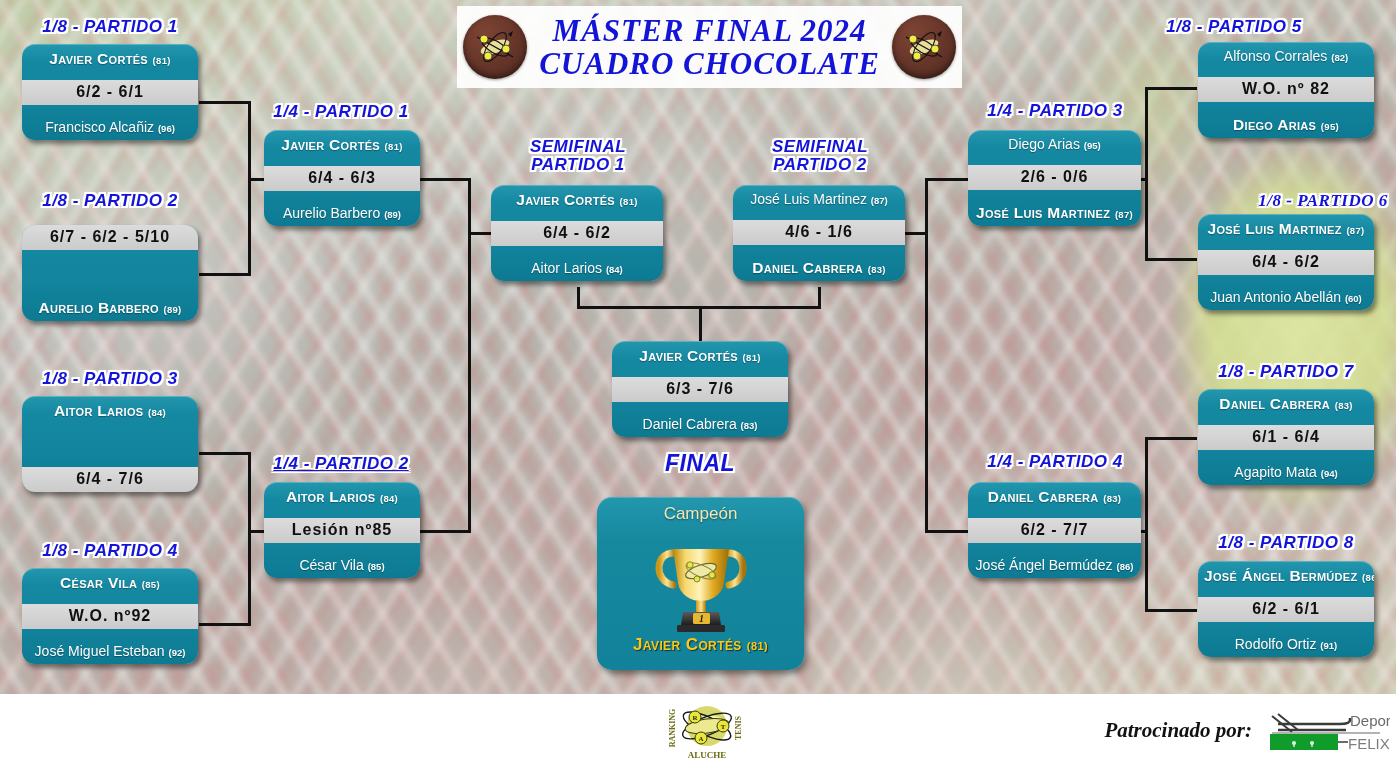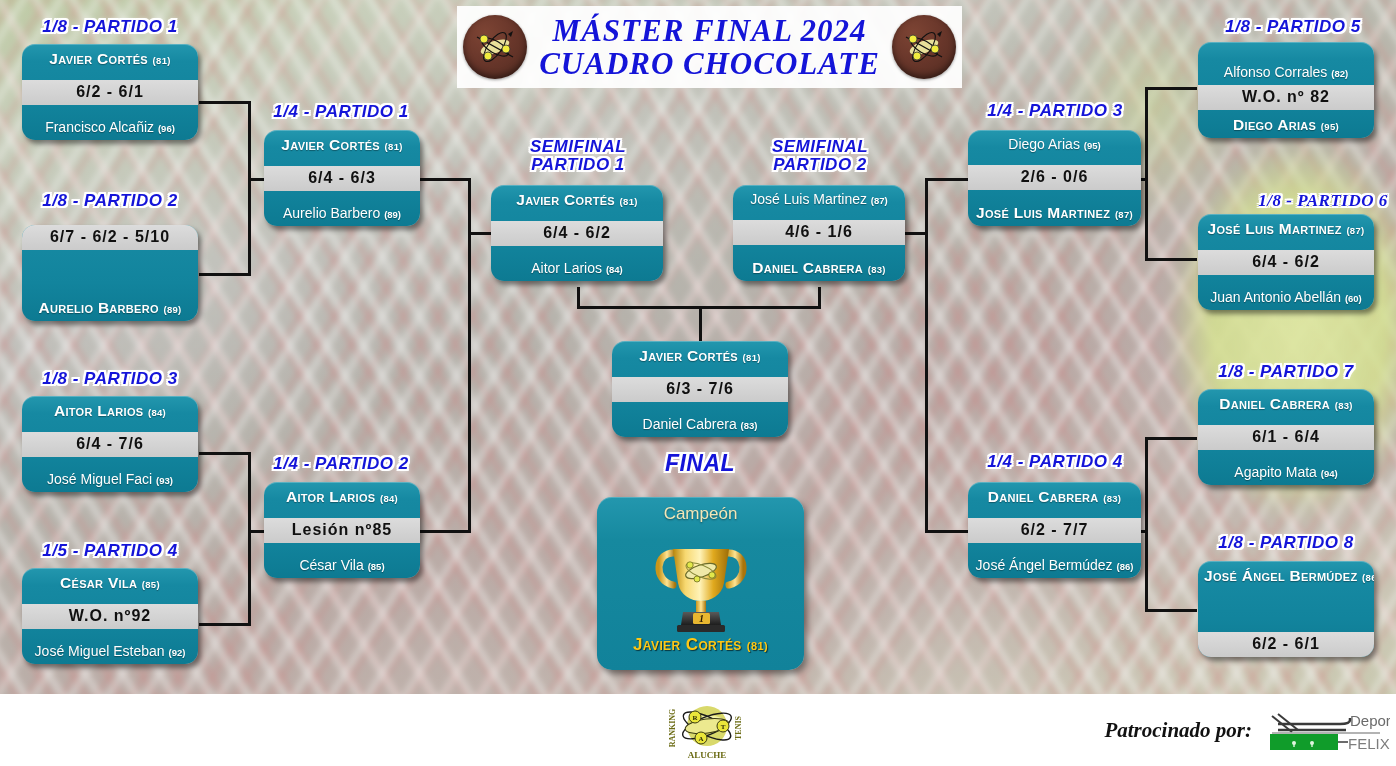--- a/index.html
+++ b/index.html
@@ -249,28 +249,28 @@
 
     <div class="ln v" style="left:577px; top:287px; height:22px;"></div>
     <div class="ln v" style="left:818px; top:287px; height:22px;"></div>
     <div class="ln h" style="left:577px; top:306px; width:244px;"></div>
     <div class="ln v" style="left:699px; top:306px; height:36px;"></div>
   </div>
 
   <div class="rlabel" style="left:20px;  top:18px;  width:180px;">1/8 - PARTIDO 1</div>
   <div class="rlabel" style="left:20px;  top:192px; width:180px;">1/8 - PARTIDO 2</div>
   <div class="rlabel" style="left:20px;  top:370px; width:180px;">1/8 - PARTIDO 3</div>
-  <div class="rlabel" style="left:20px;  top:542px; width:180px;">1/5 - PARTIDO 4</div>
-  <div class="rlabel" style="left:1203px;top:18px;  width:180px;">1/8 - PARTIDO 5</div>
+  <div class="rlabel" style="left:20px;  top:542px; width:180px;">1/8 - PARTIDO 4</div>
+  <div class="rlabel" style="left:1144px;top:18px;  width:180px;">1/8 - PARTIDO 5</div>
   <div class="rlabel" style="left:1233px;top:192px; width:180px;font-family:Liberation Serif, serif;">1/8 - PARTIDO 6</div>
   <div class="rlabel" style="left:1196px;top:363px; width:180px;">1/8 - PARTIDO 7</div>
   <div class="rlabel" style="left:1196px;top:534px; width:180px;">1/8 - PARTIDO 8</div>
 
   <div class="rlabel" style="left:251px; top:103px; width:180px;">1/4 - PARTIDO 1</div>
-  <div class="rlabel" style="left:251px; top:455px; width:180px;">1/4 - PARTIDO 2</div>
+  <div class="rlabel" style="left:251px; top:455px; width:180px;text-decoration:underline;">1/4 - PARTIDO 2</div>
   <div class="rlabel" style="left:965px; top:102px; width:180px;">1/4 - PARTIDO 3</div>
   <div class="rlabel" style="left:965px; top:453px; width:180px;">1/4 - PARTIDO 4</div>
 
   <div class="rlabel" style="left:493px; top:138px; width:170px;">SEMIFINAL
 PARTIDO 1</div>
   <div class="rlabel" style="left:735px; top:138px; width:170px;">SEMIFINAL
 PARTIDO 2</div>
   <div class="rlabel" style="left:640px; top:451px; width:120px; font-size:23px;">FINAL</div>
 
   <div class="match" style="left:22px; top:44px; width:176px; height:96px;">
@@ -280,50 +280,50 @@
   </div>
 
   <div class="match" style="left:22px; top:225px; width:176px; height:96px;">
     <div class="score">6/7 - 6/2 - 5/10</div>
     <div class="player win"><span>Aurelio Barbero</span> <span class="rk">(89)</span></div>
   </div>
 
   <div class="match" style="left:22px; top:396px; width:176px; height:96px;">
     <div class="player win"><span>Aitor Larios</span> <span class="rk">(84)</span></div>
     <div class="score">6/4 - 7/6</div>
-    <div class="player"><span>José Miguel Faci</span> <span class="rk">(93)</span></div>
   </div>
 
   <div class="match" style="left:22px; top:568px; width:176px; height:96px;">
     <div class="player win"><span>César Vila</span> <span class="rk">(85)</span></div>
     <div class="score">W.O. nº92</div>
     <div class="player"><span>José Miguel Esteban</span> <span class="rk">(92)</span></div>
   </div>
 
-  <div class="match" style="left:1198px; top:42px; width:176px; height:96px;justify-content:flex-end;">
+  <div class="match" style="left:1198px; top:42px; width:176px; height:96px;">
     <div class="player"><span>Alfonso Corrales</span> <span class="rk">(82)</span></div>
     <div class="score">W.O. nº 82</div>
     <div class="player win"><span>Diego Arias</span> <span class="rk">(95)</span></div>
   </div>
 
   <div class="match" style="left:1198px; top:214px; width:176px; height:96px;">
     <div class="player win"><span>José Luis Martinez</span> <span class="rk">(87)</span></div>
     <div class="score">6/4 - 6/2</div>
     <div class="player"><span>Juan Antonio Abellán</span> <span class="rk">(60)</span></div>
   </div>
 
   <div class="match" style="left:1198px; top:389px; width:176px; height:96px;">
     <div class="player win"><span>Daniel Cabrera</span> <span class="rk">(83)</span></div>
     <div class="score">6/1 - 6/4</div>
     <div class="player"><span>Agapito Mata</span> <span class="rk">(94)</span></div>
   </div>
 
   <div class="match" style="left:1198px; top:561px; width:176px; height:96px;">
     <div class="player win"><span>José Ángel Bermúdez</span> <span class="rk">(86)</span></div>
     <div class="score">6/2 - 6/1</div>
+    <div class="player"><span>Rodolfo Ortiz</span> <span class="rk">(91)</span></div>
   </div>
 
   <div class="match" style="left:264px; top:130px; width:156px; height:96px;">
     <div class="player win"><span>Javier Cortés</span> <span class="rk">(81)</span></div>
     <div class="score">6/4 - 6/3</div>
     <div class="player"><span>Aurelio Barbero</span> <span class="rk">(89)</span></div>
   </div>
 
   <div class="match" style="left:264px; top:482px; width:156px; height:96px;">
     <div class="player win"><span>Aitor Larios</span> <span class="rk">(84)</span></div>

